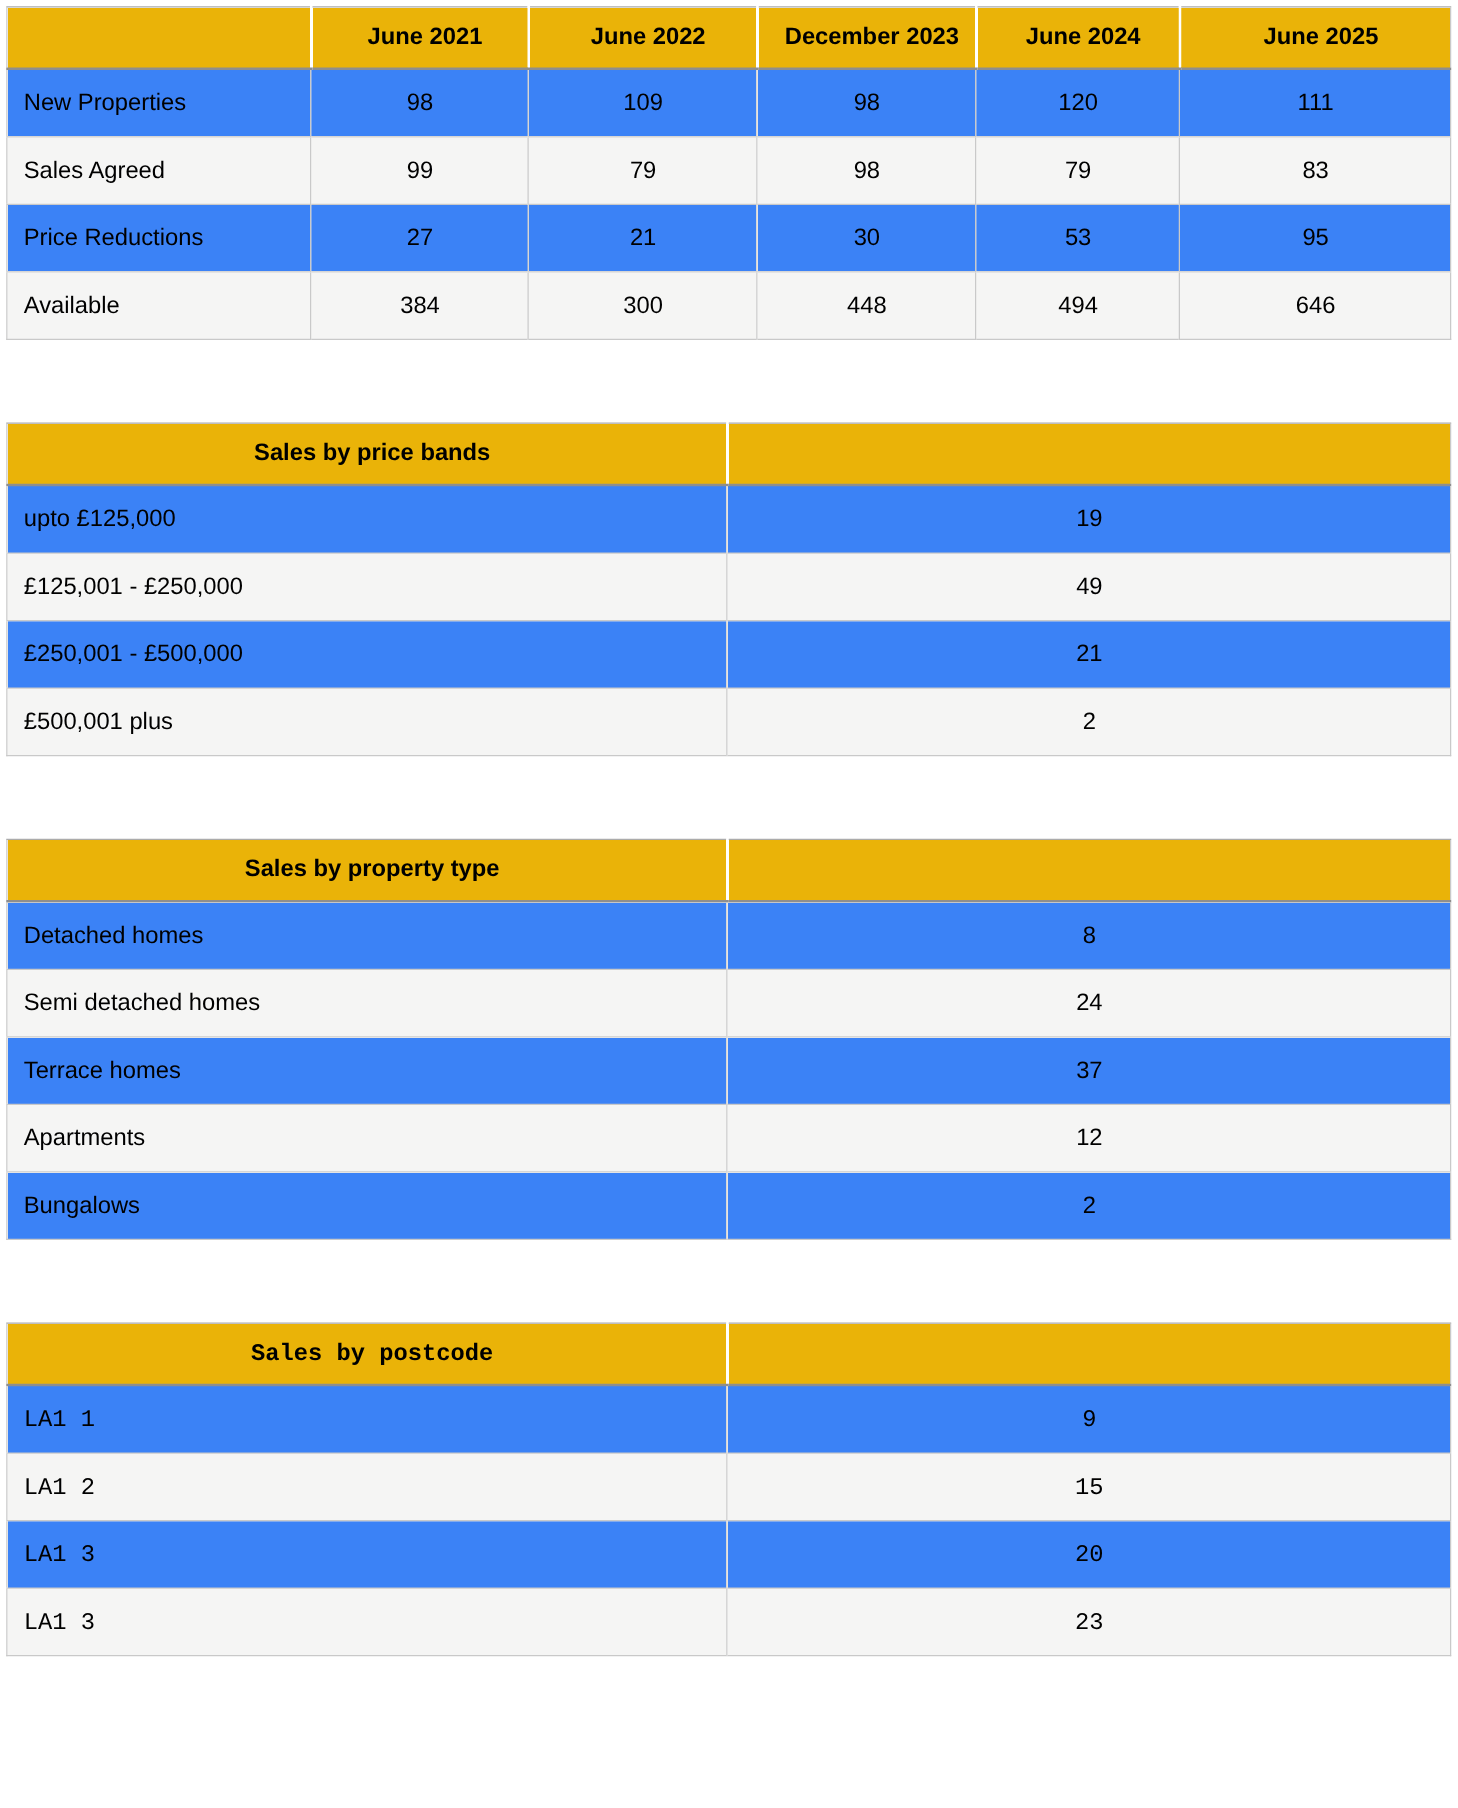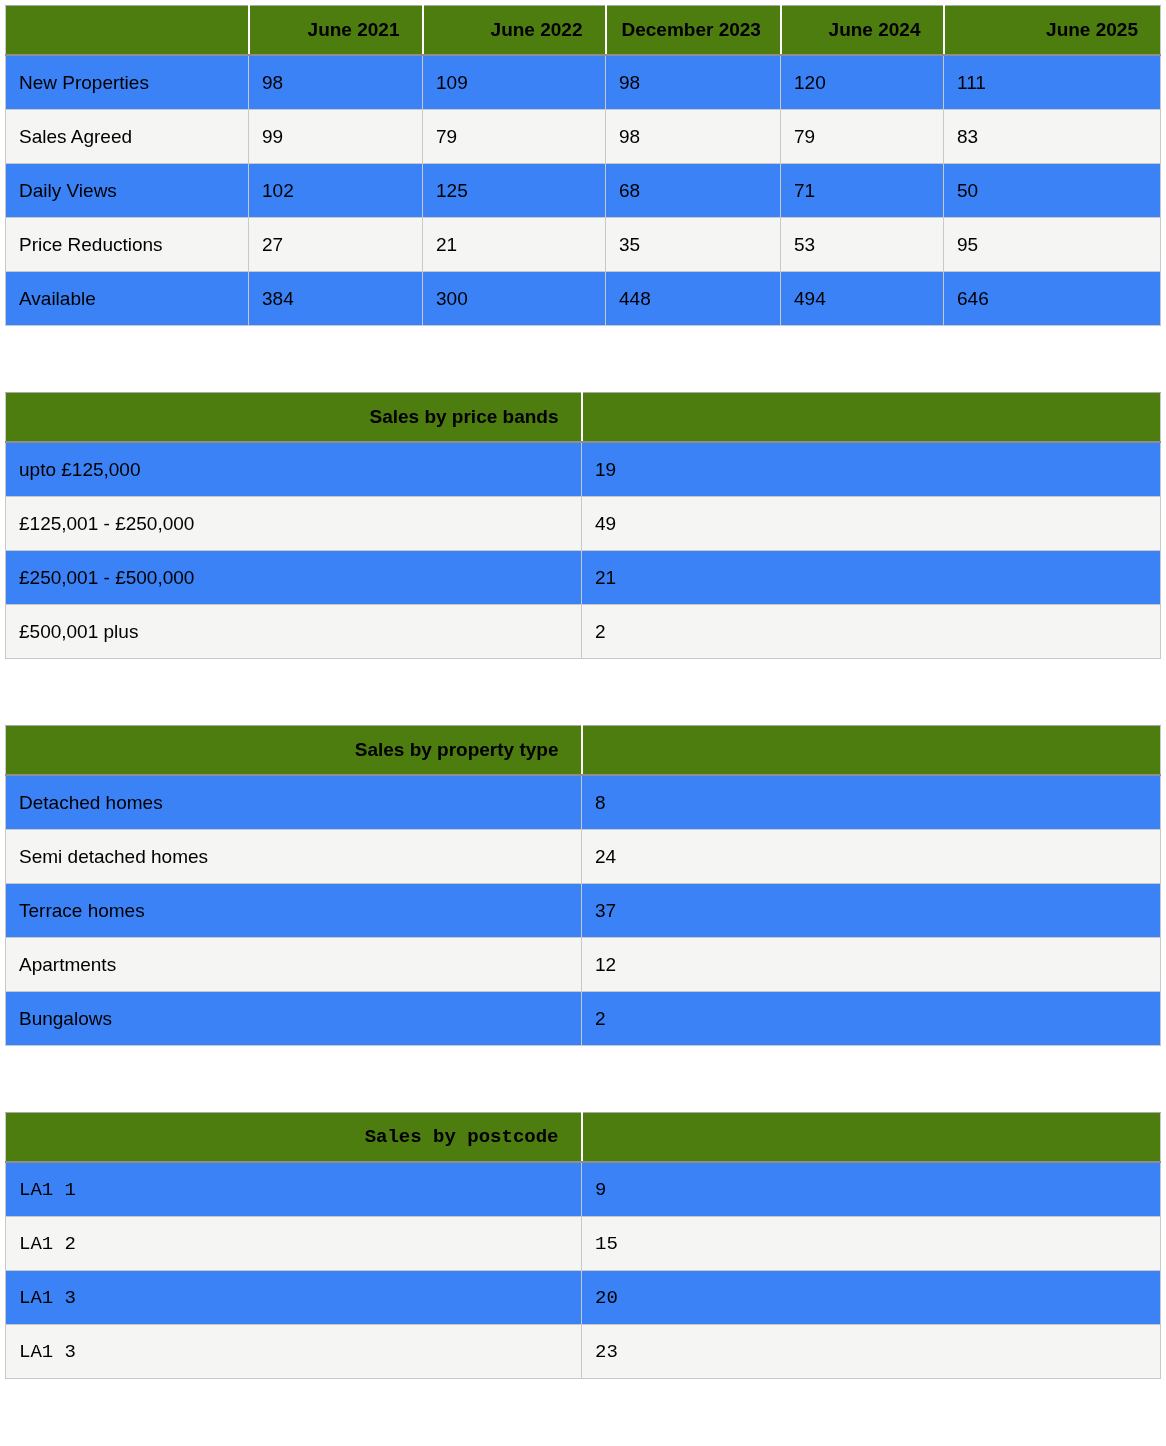--- a/index.html
+++ b/index.html
@@ -20,25 +20,25 @@
   table.report {
     width: 1155px;
     border-collapse: collapse;
     table-layout: fixed;
     font-size: 19px;
     margin: 0 0 66px 0;
     border: 1px solid #C9C9C9;
     border-top: 1px solid #ABABAB;
   }
   table.report th {
-    background: #4d7c0f;
+    background: #eab308;
     font-weight: 700;
-    text-align: right;
+    text-align: center;
     height: 48px;
-    padding: 0 22px 0 15px;
+    padding: 0 6px 0 15px;
     border-top: 1px solid #ABABAB;
     border-bottom: 2px solid #8E8E8E;
     vertical-align: middle;
     overflow: hidden;
     white-space: nowrap;
   }
   table.report th + th {
     border-left: 2px solid #FFFFFF;
   }
   table.report td {
@@ -52,21 +52,21 @@
   table.report td + td {
     border-left: 1px solid #C9C9C9;
   }
   table.report tbody tr + tr td {
     border-top: 1px solid #C9C9C9;
   }
   table.report tbody tr:nth-child(even) td {
     background: #F5F5F4;
   }
   table.report td.num {
-    text-align: left;
+    text-align: center;
   }
   table.report.last {
     margin-bottom: 0;
     font-family: Liberation Mono, monospace;
   }
 </style>
 </head>
 <body>
 
 <div class="page">
@@ -101,32 +101,24 @@
       </tr>
       <tr>
         <td>Sales Agreed</td>
         <td class="num">99</td>
         <td class="num">79</td>
         <td class="num">98</td>
         <td class="num">79</td>
         <td class="num">83</td>
       </tr>
       <tr>
-        <td>Daily Views</td>
-        <td class="num">102</td>
-        <td class="num">125</td>
-        <td class="num">68</td>
-        <td class="num">71</td>
-        <td class="num">50</td>
-      </tr>
-      <tr>
         <td>Price Reductions</td>
         <td class="num">27</td>
         <td class="num">21</td>
-        <td class="num">35</td>
+        <td class="num">30</td>
         <td class="num">53</td>
         <td class="num">95</td>
       </tr>
       <tr>
         <td>Available</td>
         <td class="num">384</td>
         <td class="num">300</td>
         <td class="num">448</td>
         <td class="num">494</td>
         <td class="num">646</td>

